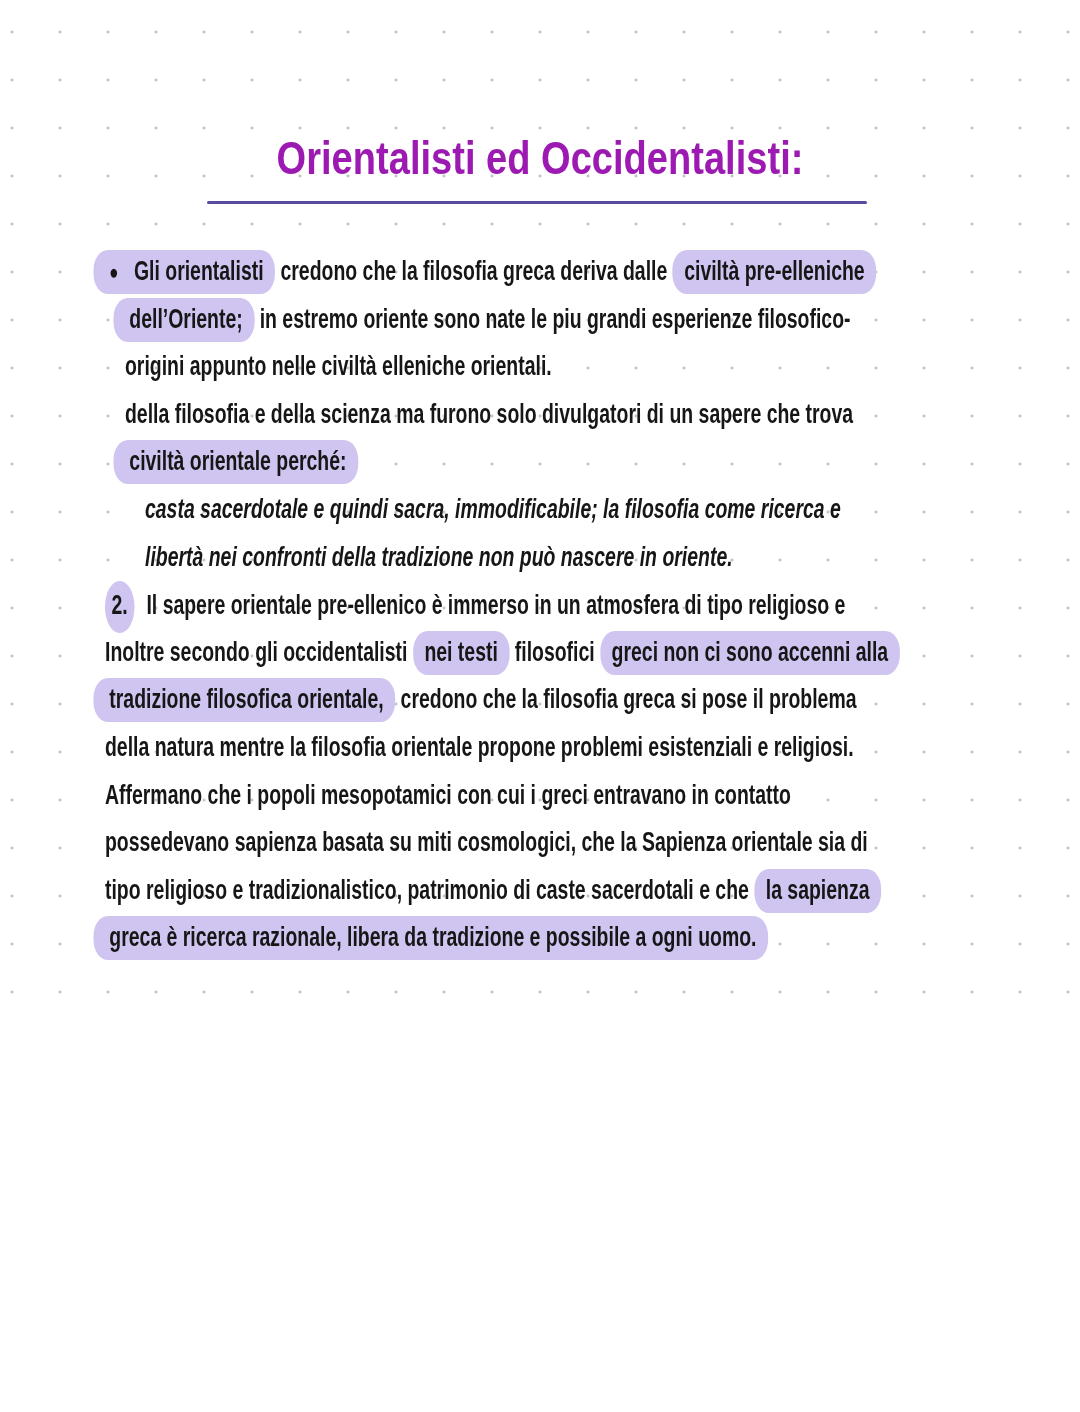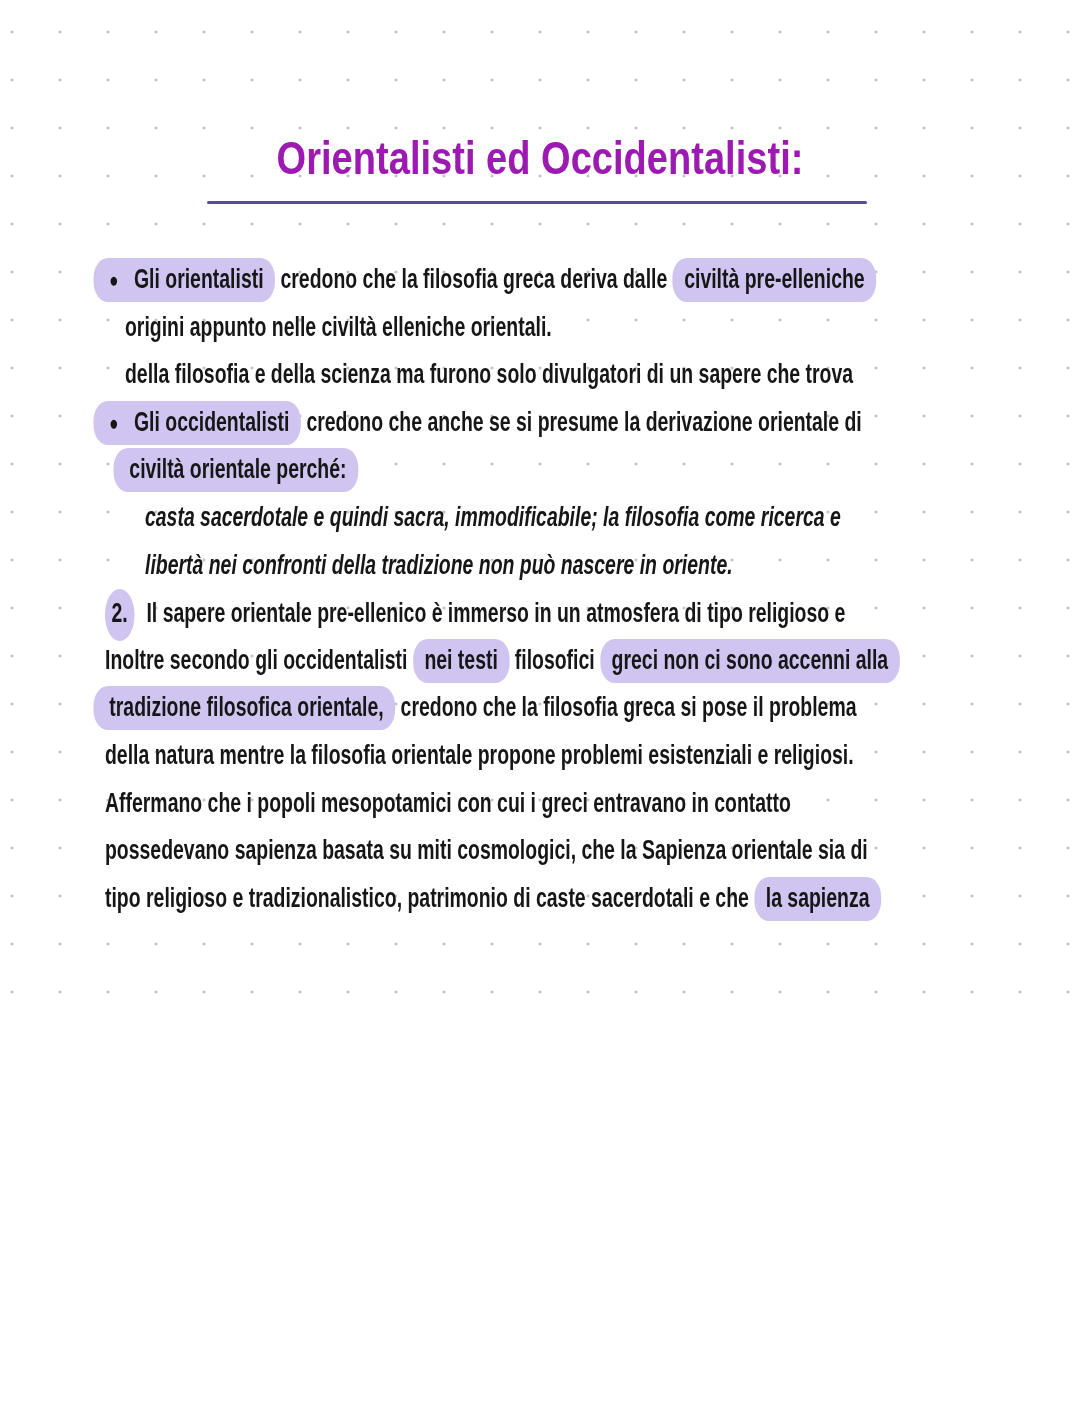--- a/index.html
+++ b/index.html
@@ -32,21 +32,21 @@
   }
   .title-underline {
     position: absolute;
     top: 201px; left: 207px;
     width: 660px; height: 3px;
     background: var(--underline, #5a4a9e);
     border-radius: 2px;
   }
   .doc {
     position: absolute;
-    left: 105px; top: 256px;
+    left: 105px; top: 248px;
     width: 950px;
   }
   .line {
     height: 47.6px;
     line-height: 47.6px;
     white-space: nowrap;
     font-size: 27px;
     font-weight: bold;
     color: var(--text, #161616);
   }
@@ -81,27 +81,28 @@
   }
 </style>
 </head>
 <body style="--background: #ffffff; --title: #9c1ab1; --underline: #5a4a9e; --text: #161616; --highlight: #cfc5f0; --dot_grid: #c4c4cc;">
 
 <div class="page" style="--background: #ffffff; --title: #9c1ab1; --underline: #5a4a9e; --text: #161616; --highlight: #cfc5f0; --dot_grid: #c4c4cc;">
   <div class="title">Orientalisti ed Occidentalisti:</div>
   <div class="title-underline"></div>
   <div class="doc">
       <div class="line ind-0"><span class="line-content"><span class="hl"><span class="marker bullet">●</span> Gli orientalisti</span><span class="plain"> credono che la filosofia greca deriva dalle </span><span class="hl">civiltà pre-elleniche</span></span></div>
+      <div class="line ind-1"><span class="line-content"><span class="hl">dell’Oriente;</span><span class="plain"> in estremo oriente sono nate le piu grandi esperienze filosofico-</span></span></div>
       <div class="line ind-1"><span class="line-content"><span class="plain">origini appunto nelle civiltà elleniche orientali.</span></span></div>
       <div class="line ind-1"><span class="line-content"><span class="plain">della filosofia e della scienza ma furono solo divulgatori di un sapere che trova</span></span></div>
-      <div class="line ind-0"><span class="line-content"><span class="hl"><span class="marker bullet">●</span> Gli occidentalisti</span><span class="plain"> credono che anche se si presume la derivazione orientale di</span></span></div>
       <div class="line ind-1"><span class="line-content"><span class="hl">civiltà orientale perché:</span></span></div>
       <div class="line ind-2"><span class="line-content"><span class="plain">casta sacerdotale e quindi sacra, immodificabile; la filosofia come ricerca e</span></span></div>
       <div class="line ind-2"><span class="line-content"><span class="plain">libertà nei confronti della tradizione non può nascere in oriente.</span></span></div>
       <div class="line ind-0"><span class="line-content"><span class="marker num">2.</span><span class="plain">Il sapere orientale pre-ellenico è immerso in un atmosfera di tipo religioso e</span></span></div>
       <div class="line ind-0"><span class="line-content"><span class="plain">Inoltre secondo gli occidentalisti </span><span class="hl">nei testi</span><span class="plain"> filosofici </span><span class="hl">greci non ci sono accenni alla</span></span></div>
       <div class="line ind-0"><span class="line-content"><span class="hl">tradizione filosofica orientale,</span><span class="plain"> credono che la filosofia greca si pose il problema</span></span></div>
       <div class="line ind-0"><span class="line-content"><span class="plain">della natura mentre la filosofia orientale propone problemi esistenziali e religiosi.</span></span></div>
       <div class="line ind-0"><span class="line-content"><span class="plain">Affermano che i popoli mesopotamici con cui i greci entravano in contatto</span></span></div>
       <div class="line ind-0"><span class="line-content"><span class="plain">possedevano sapienza basata su miti cosmologici, che la Sapienza orientale sia di</span></span></div>
       <div class="line ind-0"><span class="line-content"><span class="plain">tipo religioso e tradizionalistico, patrimonio di caste sacerdotali e che </span><span class="hl">la sapienza</span></span></div>
+      <div class="line ind-0"><span class="line-content"><span class="hl">greca è ricerca razionale, libera da tradizione e possibile a ogni uomo.</span></span></div>
     </div>
 </div>
 
 </body></html>

